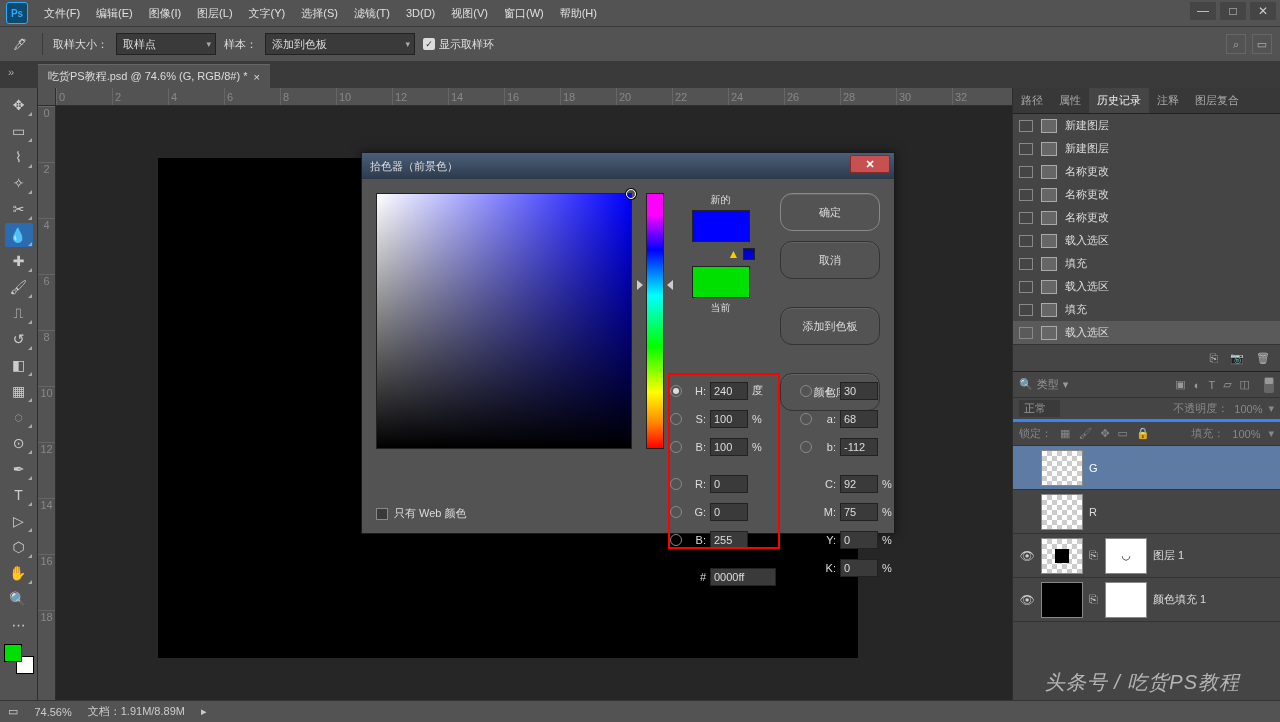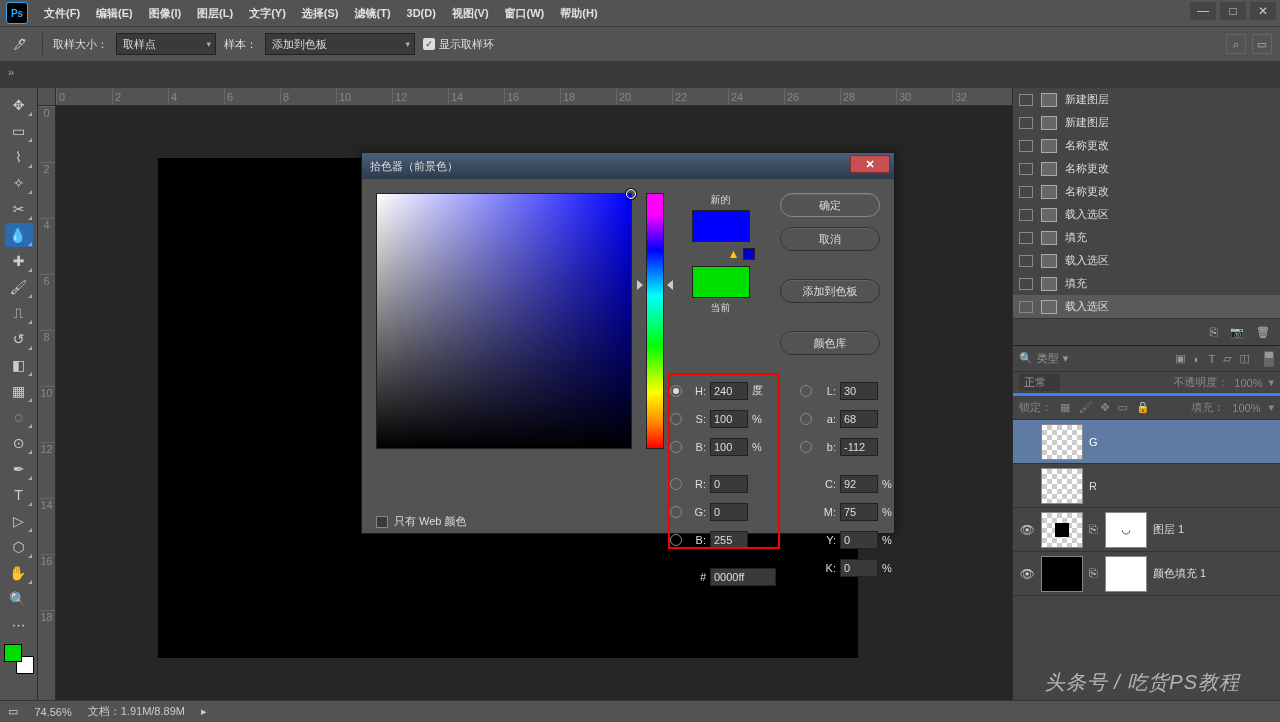--- a/index.html
+++ b/index.html
@@ -1,21 +1,21 @@
 <!DOCTYPE html>
 <html><head>
 <meta charset="utf-8">
 <style>
 * { margin:0; padding:0; box-sizing:border-box; font-family:"Microsoft YaHei",Arial,sans-serif; font-size:11px; user-select:none; }
 body { background:#535353; width:1280px; height:722px; overflow:hidden; color:#e0e0e0; position:relative; }
 
 
 .menubar { height:26px; background:#535353; display:flex; align-items:center; padding:0 6px; }
-.ps-logo { width:22px; height:22px; background:#000000; border:1px solid #31a8ff; border-radius:3px; display:flex; align-items:center; justify-content:center; color:#31a8ff; font-weight:bold; font-size:10px; margin-right:8px; }
-.menu-item { padding:4px 8px; color:#e0e0e0; cursor:default;font-weight:bold; }
+.ps-logo { width:22px; height:22px; background:#0c4a6e; border:1px solid #31a8ff; border-radius:3px; display:flex; align-items:center; justify-content:center; color:#31a8ff; font-weight:bold; font-size:10px; margin-right:8px; }
+.menu-item { padding:4px 8px; color:#e0e0e0; cursor:default; }
 .win-controls { position:absolute; right:4px; top:2px; display:flex; gap:4px; }
 .win-btn { width:26px; height:18px; background:#454545; color:#ccc; display:flex; align-items:center; justify-content:center; font-size:12px; }
 
 
 .optionsbar { height:36px; background:#535353; border-top:1px solid #3a3a3a; border-bottom:1px solid #3a3a3a; display:flex; align-items:center; padding:0 8px; gap:8px; }
 .opt-tool { width:24px; height:24px; display:flex; align-items:center; justify-content:center; }
 .opt-sep { width:1px; height:22px; background:#3a3a3a; margin:0 2px;}
 .opt-label { color:#ddd; }
 .opt-select { height:22px; background:#3a3a3a; border:1px solid #222; color:#ddd; padding:0 18px 0 6px; position:relative; min-width:90px; display:flex; align-items:center;}
 .opt-select:after { content:"▾"; position:absolute; right:4px; color:#aaa; font-size:9px;}
@@ -95,32 +95,32 @@
 .hue-cursor:before,.hue-cursor:after{content:"";position:absolute;width:0;height:0;border-top:5px solid transparent;border-bottom:5px solid transparent;}
 .hue-cursor:before{left:-4px;border-left:6px solid #ccc;}
 .hue-cursor:after{right:-4px;border-right:6px solid #ccc;}
 .preview-col { width:85px; display:flex; flex-direction:column; align-items:center; gap:3px; margin-left:4px;}
 .prev-label { color:#ddd; font-size:10px; }
 .prev-box { width:58px; height:32px; border:1px solid #222; }
 .warn { display:flex; gap:4px; align-items:center; margin:2px 0 2px 42px;}
 .warn-tri { color:#ffcc00; font-size:12px;}
 .warn-sq { width:12px; height:12px; border:1px solid #222;}
 .btns-col { position:absolute; right:14px; top:14px; display:flex; flex-direction:column; gap:10px; }
-.dlg-btn { width:100px; height:24px; background:#535353; border:1px solid #333; border-radius:12px; color:#ddd; display:flex; align-items:center; justify-content:center; box-shadow:inset 0 1px 0 rgba(255,255,255,.1);}
+.dlg-btn { width:100px; height:38px; background:#535353; border:1px solid #333; border-radius:12px; color:#ddd; display:flex; align-items:center; justify-content:center; box-shadow:inset 0 1px 0 rgba(255,255,255,.1);}
 .dlg-btn.primary { border:1px solid #888;}
 .fields { position:absolute; left:308px; top:200px; right:14px; }
 .frow { display:flex; align-items:center; height:23px; gap:4px; }
 .radio { width:12px; height:12px; border:1px solid #888; border-radius:50%; display:inline-flex; align-items:center; justify-content:center; margin-right:2px;}
 .radio.on:after { content:""; width:6px; height:6px; background:#ddd; border-radius:50%; }
 .flabel { width:18px; text-align:right; color:#ddd; }
 .finput { width:38px; height:18px; background:#3a3a3a; border:1px solid #222; color:#ddd; padding:0 3px; font-size:11px;}
 .funit { width:16px; color:#ddd; font-size:11px;}
 .fcol { display:inline-flex; flex-direction:column; gap:5px;}
 .redbox { position:absolute; border:2px solid #ff0000; pointer-events:none; }
-.web-only { position:absolute; left:14px; bottom:4px; display:flex; align-items:center; gap:6px; color:#ddd;}
+.web-only { position:absolute; left:14px; bottom:12px; display:flex; align-items:center; gap:6px; color:#ddd;}
 .web-chk { width:12px; height:12px; border:1px solid #888; background:#3a3a3a; }
 
 .watermark { position:absolute; right:40px; bottom:26px; color:rgba(255,255,255,.6); font-size:20px; font-style:italic; font-weight:300; letter-spacing:1px; pointer-events:none;}
 </style>
 </head>
 <body>
 
 <div class="menubar">
   <div class="ps-logo">Ps</div>
   <div id="menu-host"><span class="menu-item">文件(F)</span><span class="menu-item">编辑(E)</span><span class="menu-item">图像(I)</span><span class="menu-item">图层(L)</span><span class="menu-item">文字(Y)</span><span class="menu-item">选择(S)</span><span class="menu-item">滤镜(T)</span><span class="menu-item">3D(D)</span><span class="menu-item">视图(V)</span><span class="menu-item">窗口(W)</span><span class="menu-item">帮助(H)</span></div>
@@ -147,20 +147,24 @@
       <span>显示取样环</span>
     </span>
   <div class="opt-right">
     <div class="opt-icon">⌕</div>
     <div class="opt-icon">▭</div>
   </div>
 </div>
 
 <div class="tabbar">
   <div class="tab-expand">»</div>
+  <div class="doc-tab">
+    <span>吃货PS教程.psd @ 74.6% (G, RGB/8#) *</span>
+      <span>×</span>
+  </div>
 </div>
 
 <div class="workspace">
 
   <div class="toolbox">
     <div class="tool">✥<span class="corner"></span></div>
     <div class="tool">▭<span class="corner"></span></div>
     <div class="tool">⌇<span class="corner"></span></div>
     <div class="tool">✧<span class="corner"></span></div>
     <div class="tool">✂<span class="corner"></span></div>
@@ -216,20 +220,27 @@
         <span>10</span>
         <span>12</span>
         <span>14</span>
         <span>16</span>
         <span>18</span>
       </div>
     <div class="canvas"></div>
   </div>
 
   <div class="panels">
+    <div class="ptabs" id="ptabs1">
+        <div class="ptab">路径</div>
+        <div class="ptab">属性</div>
+        <div class="ptab active">历史记录</div>
+        <div class="ptab">注释</div>
+        <div class="ptab">图层复合</div>
+      </div>
     <div class="history" id="history">
         <div class="hist-item">
           <span class="hist-box"></span>
           <span class="hist-icon"></span>
           <span>新建图层</span>
         </div>
         <div class="hist-item">
           <span class="hist-box"></span>
           <span class="hist-icon"></span>
           <span>新建图层</span>

